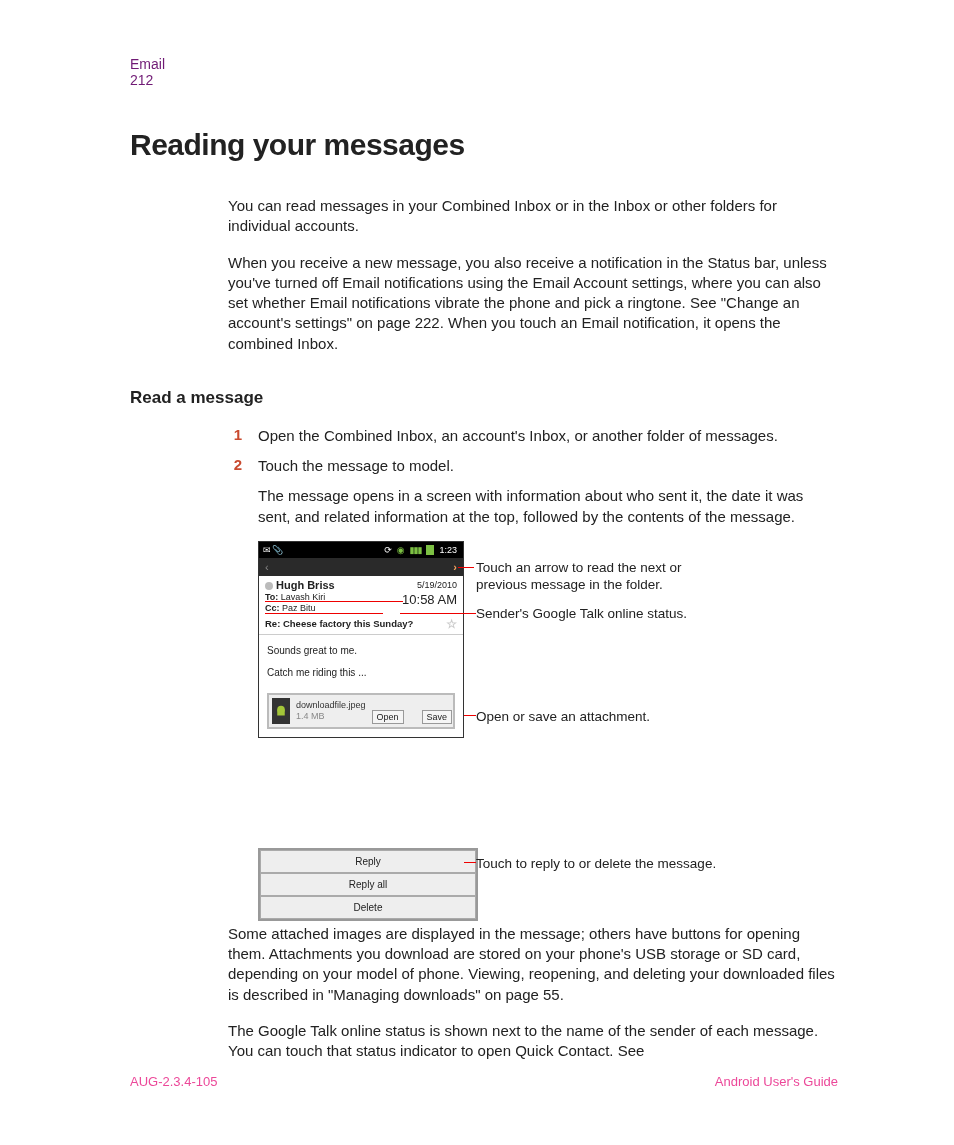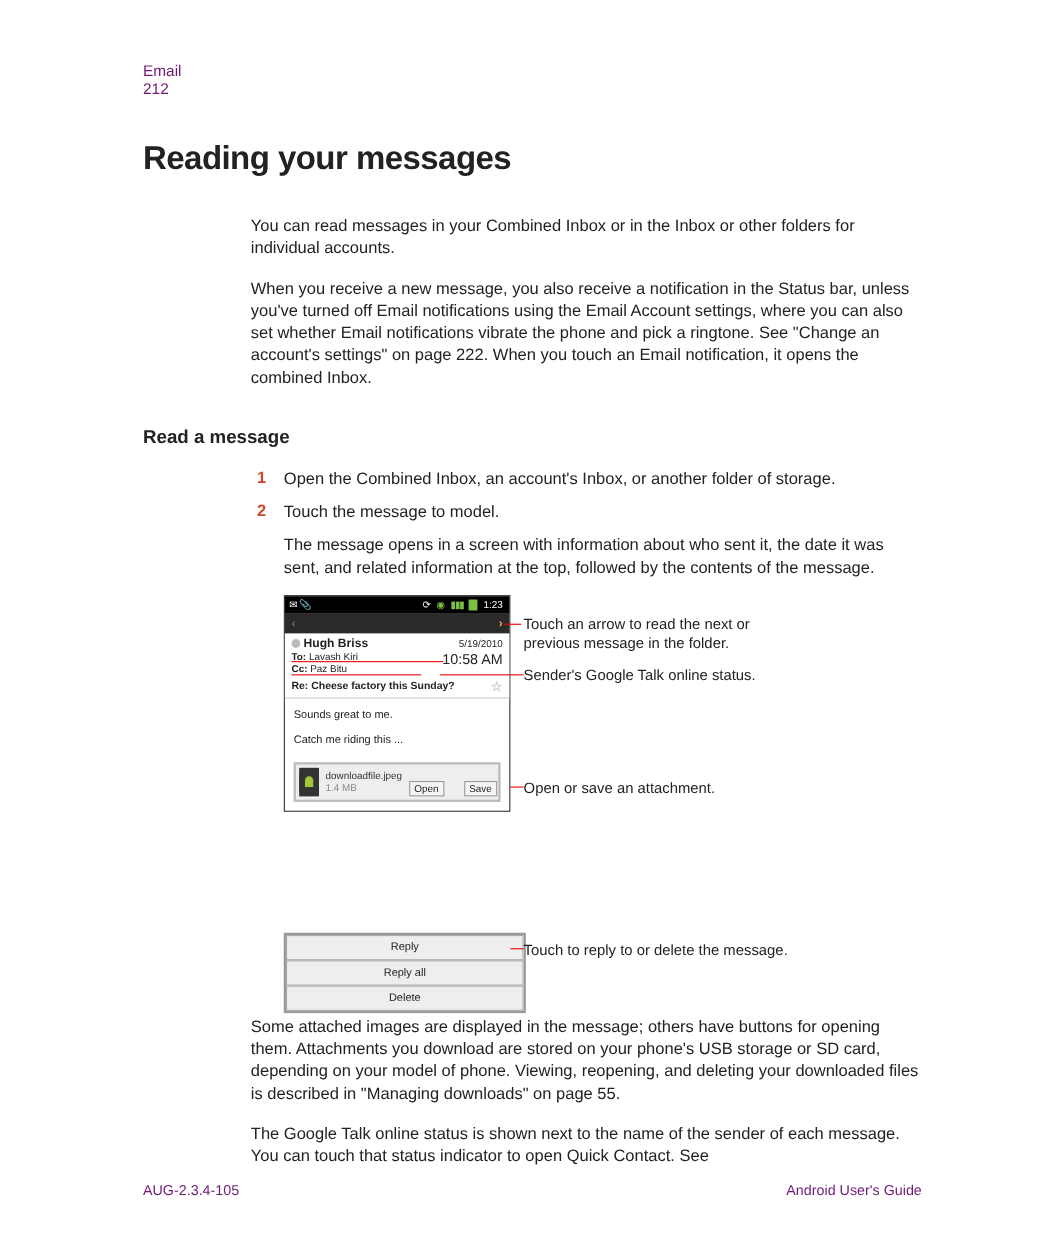--- a/index.html
+++ b/index.html
@@ -43,21 +43,21 @@
   .android-svg { width:18px; height:18px; }
   .attach-info { flex:1; font-size:9px; line-height:1.2; }
   .attach-name { color:#333; }
   .attach-size { color:#888; }
   .attach-btns { display:flex; gap:18px; align-self:flex-end; }
   .attach-btn { border:1px solid #999; background:#f5f5f5; font-size:9px; padding:1px 4px; }
   .callout { position:absolute; font-size: 13.5px; line-height:1.3; white-space:nowrap; }
   .callout-line { position:absolute; height:1px; background:#e00; }
   .btns-row { width: 220px; border:2px solid #999; background:#ddd; display:flex; margin-top: 110px; flex-direction: column; }
   .btns-row .b { flex:1; border:1px solid #aaa; background:#eee; text-align:center; font-size:10px; padding:5px 0; }
-  .footer { position:absolute; bottom:56px; left:130px; right:116px; display:flex; justify-content:space-between; font-size:13px; color:#701a75; }
+  .footer { position:absolute; bottom:56px; left:130px; right:116px; display:flex; justify-content:space-between; font-size:13px; color:#ec4899; }
 </style>
 </head>
 <body>
 
 <div class="page">
   <div class="hdr">
     <span>Email</span>
     <span>212</span>
   </div>
 
@@ -66,21 +66,21 @@
   <div class="body-col">
     <p>You can read messages in your Combined Inbox or in the Inbox or other folders for individual accounts.</p>
     <p>When you receive a new message, you also receive a notification in the Status bar, unless you've turned off Email notifications using the Email Account settings, where you can also set whether Email notifications vibrate the phone and pick a ringtone. See "Change an account's settings" on page 222. When you touch an Email notification, it opens the combined Inbox.</p>
   </div>
 
   <h2 class="subhead">Read a message</h2>
 
   <div class="steps">
     <div class="step">
       <span class="step-num">1</span>
-      <span class="step-txt">Open the Combined Inbox, an account's Inbox, or another folder of storage.</span>
+      <span class="step-txt">Open the Combined Inbox, an account's Inbox, or another folder of messages.</span>
     </div>
     <div class="step">
       <span class="step-num">2</span>
       <span class="step-txt">Touch the message to model.</span>
     </div>
     <p class="sub-p">The message opens in a screen with information about who sent it, the date it was sent, and related information at the top, followed by the contents of the message.</p>
   </div>
 
   <div class="shot-wrap">
     <div class="phone">

